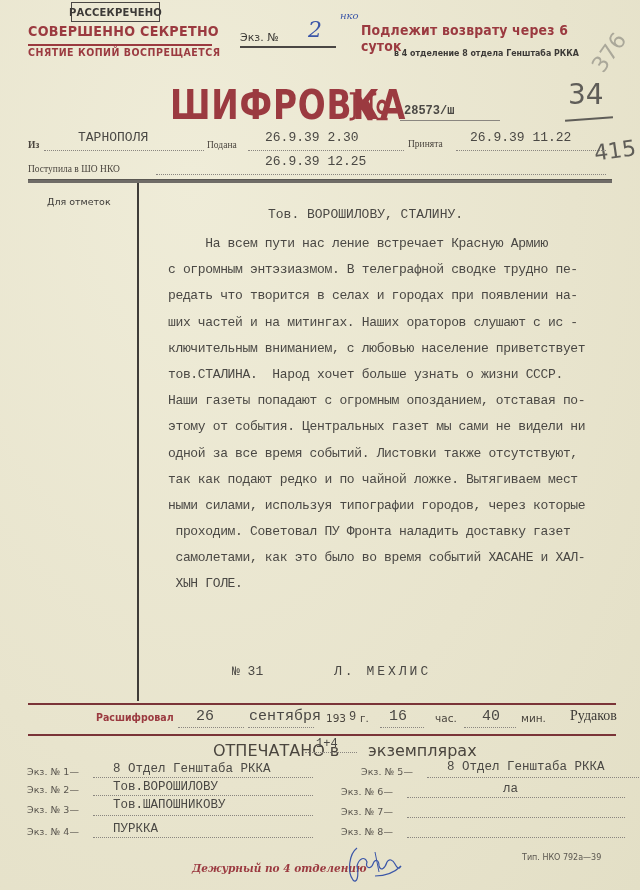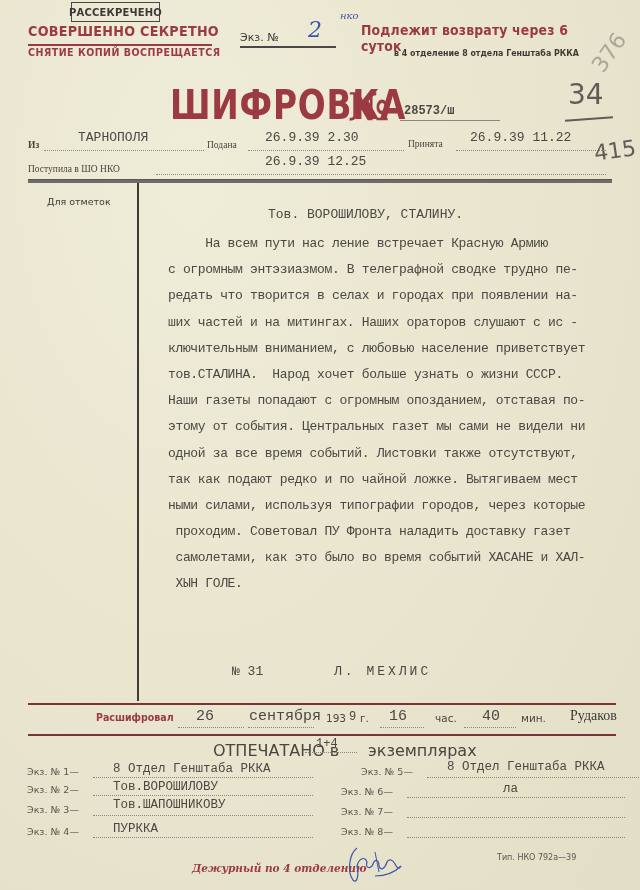--- a/index.html
+++ b/index.html
@@ -114,21 +114,21 @@
   .copy-row { height: 20px; }
   .copy-label { font-family: "DejaVu Sans", sans-serif; font-size: 9.5px; color: #5a564f; }
   .copy-val { font-size: 12.5px; }
   .copy-line { height: 1px; border-bottom: 1px dotted #8a8680; }
 
   .duty {
     left: 192px; top: 862px;
     font-family: "DejaVu Serif", serif; font-style: italic; font-weight: bold;
     font-size: 10.5px; color: #9b3a40;
   }
-  .typ { left: 497px; top: 853px; font-family: "DejaVu Sans", sans-serif; font-size: 8px; color: #5a564f; }
+  .typ { left: 522px; top: 853px; font-family: "DejaVu Sans", sans-serif; font-size: 8px; color: #5a564f; }
 </style>
 </head>
 <body>
 
 <div class="abs stamp">РАССЕКРЕЧЕНО</div>
 <div class="abs secret red">СОВЕРШЕННО СЕКРЕТНО</div>
 <div class="abs secret-line"></div>
 <div class="abs nocopy red">СНЯТИЕ КОПИЙ ВОСПРЕЩАЕТСЯ</div>
 
 <div class="abs ekz-label">Экз. №</div>

